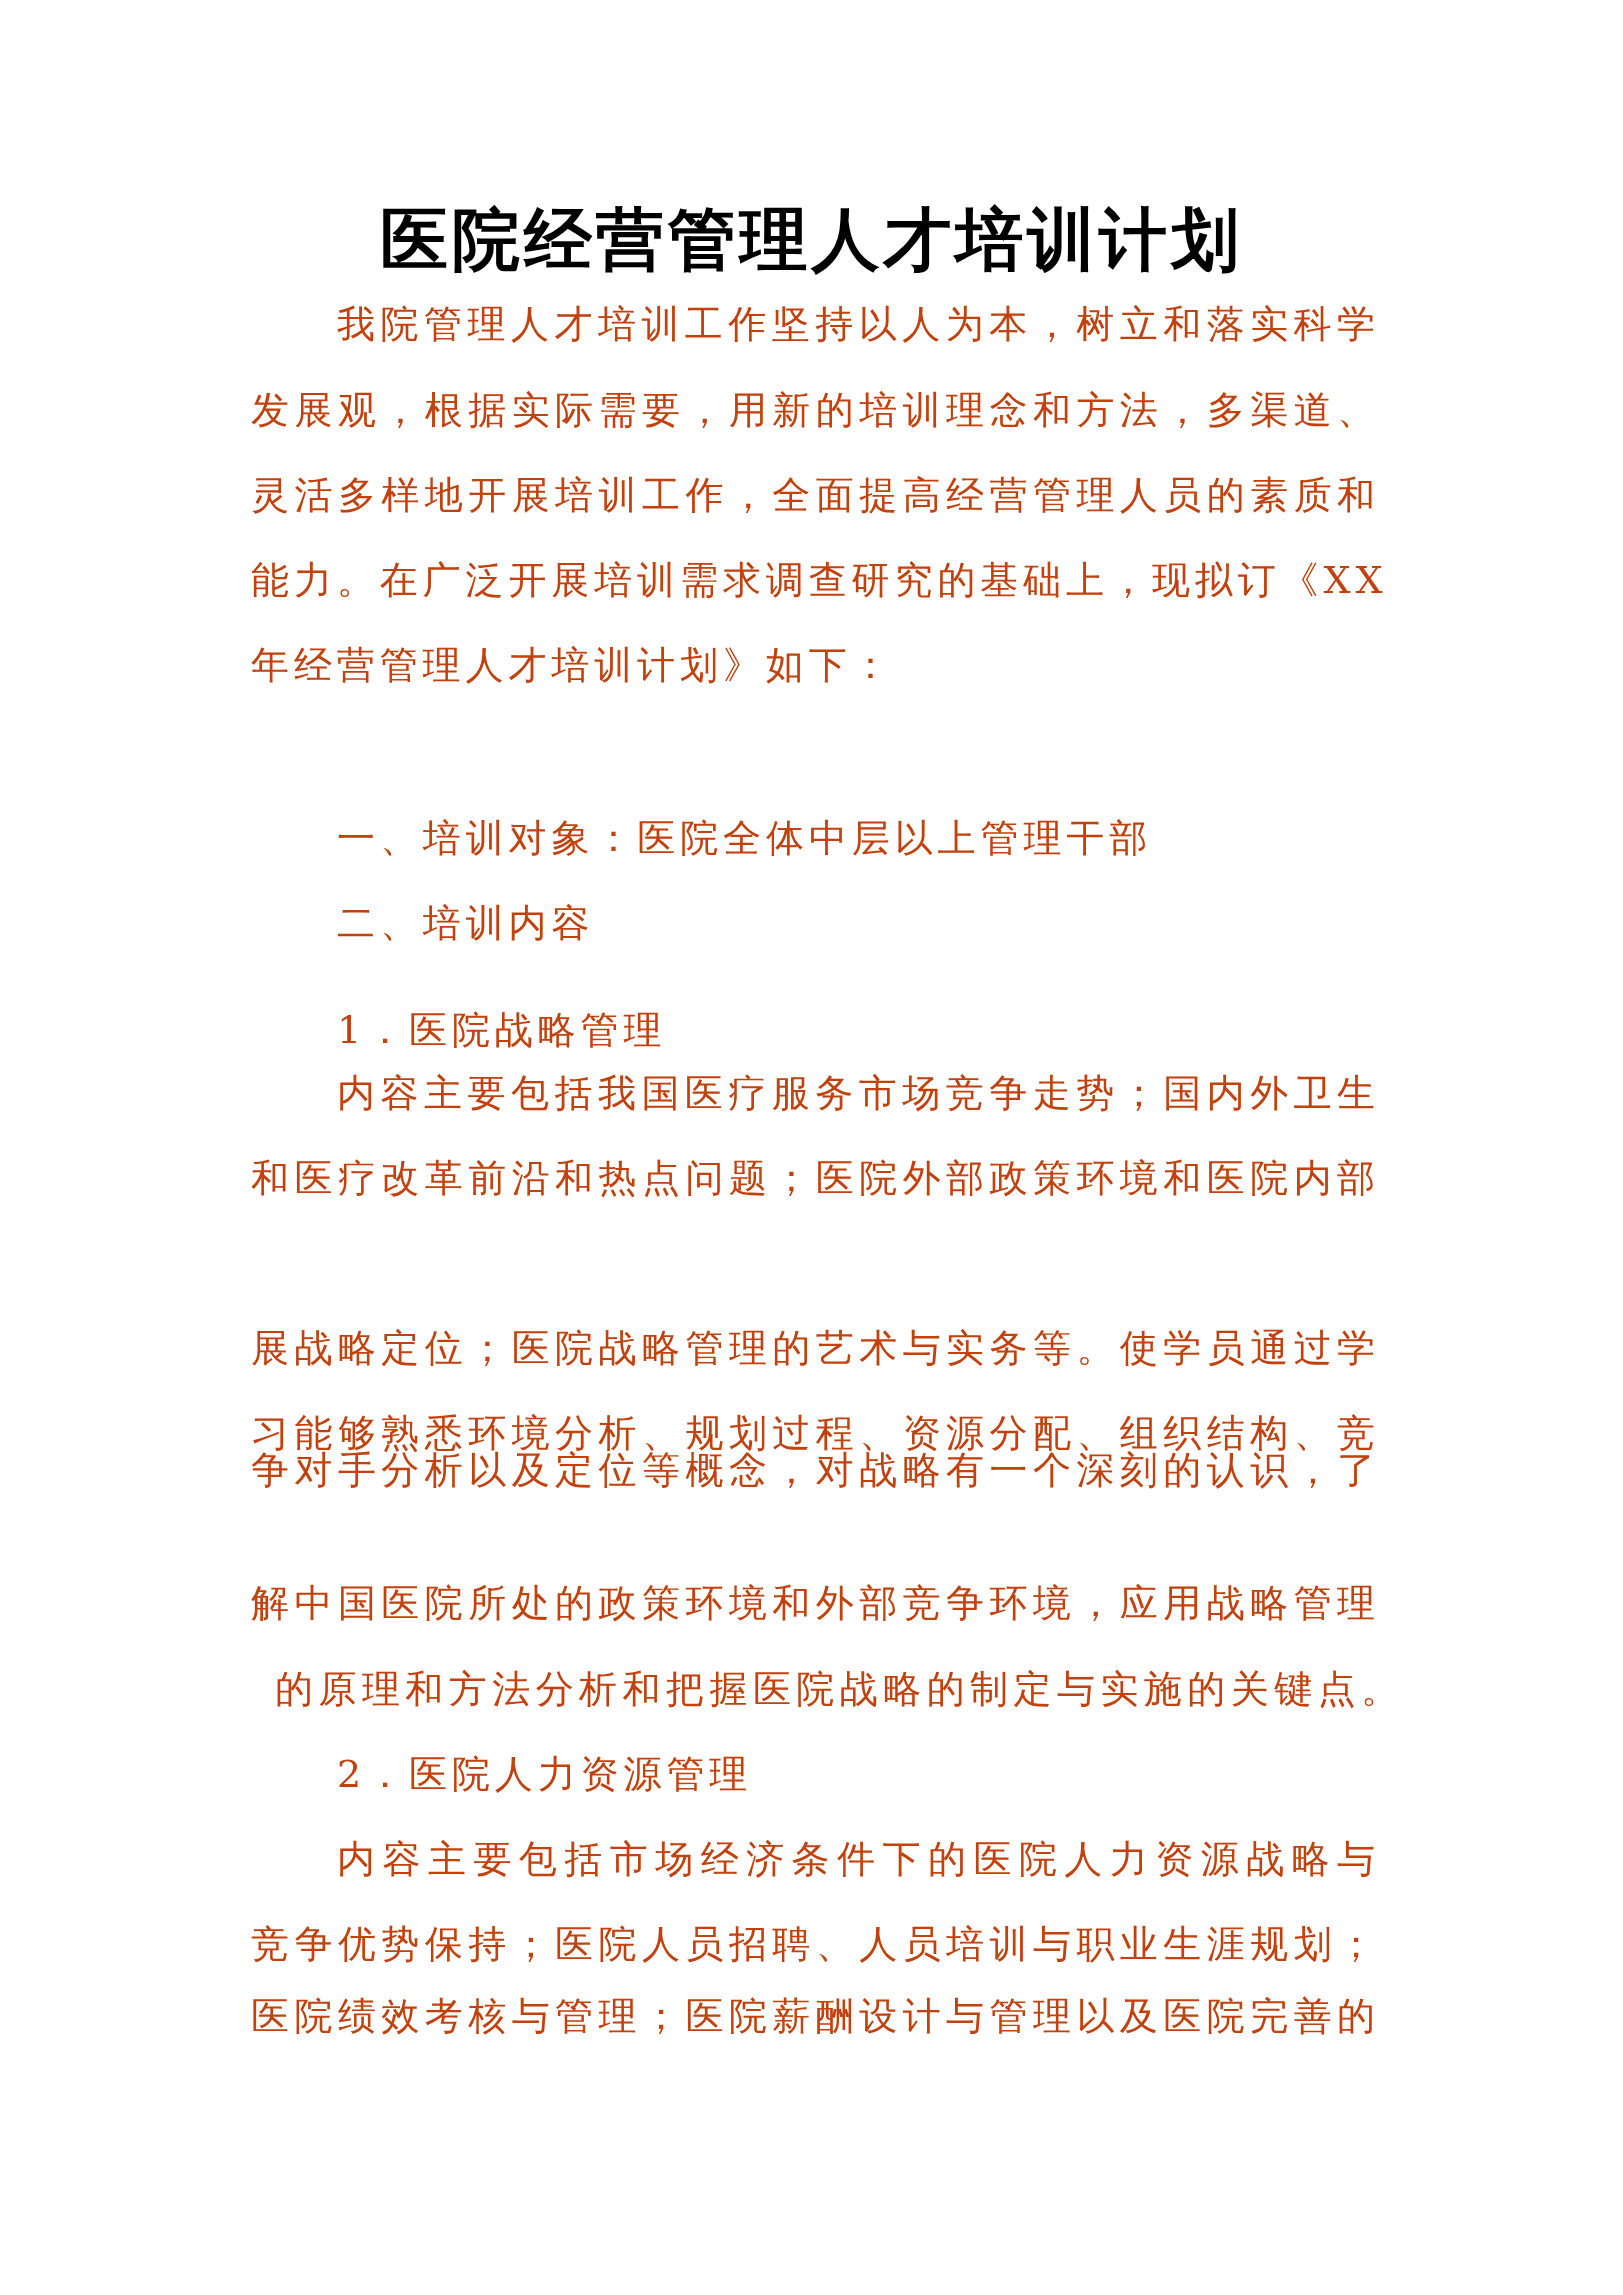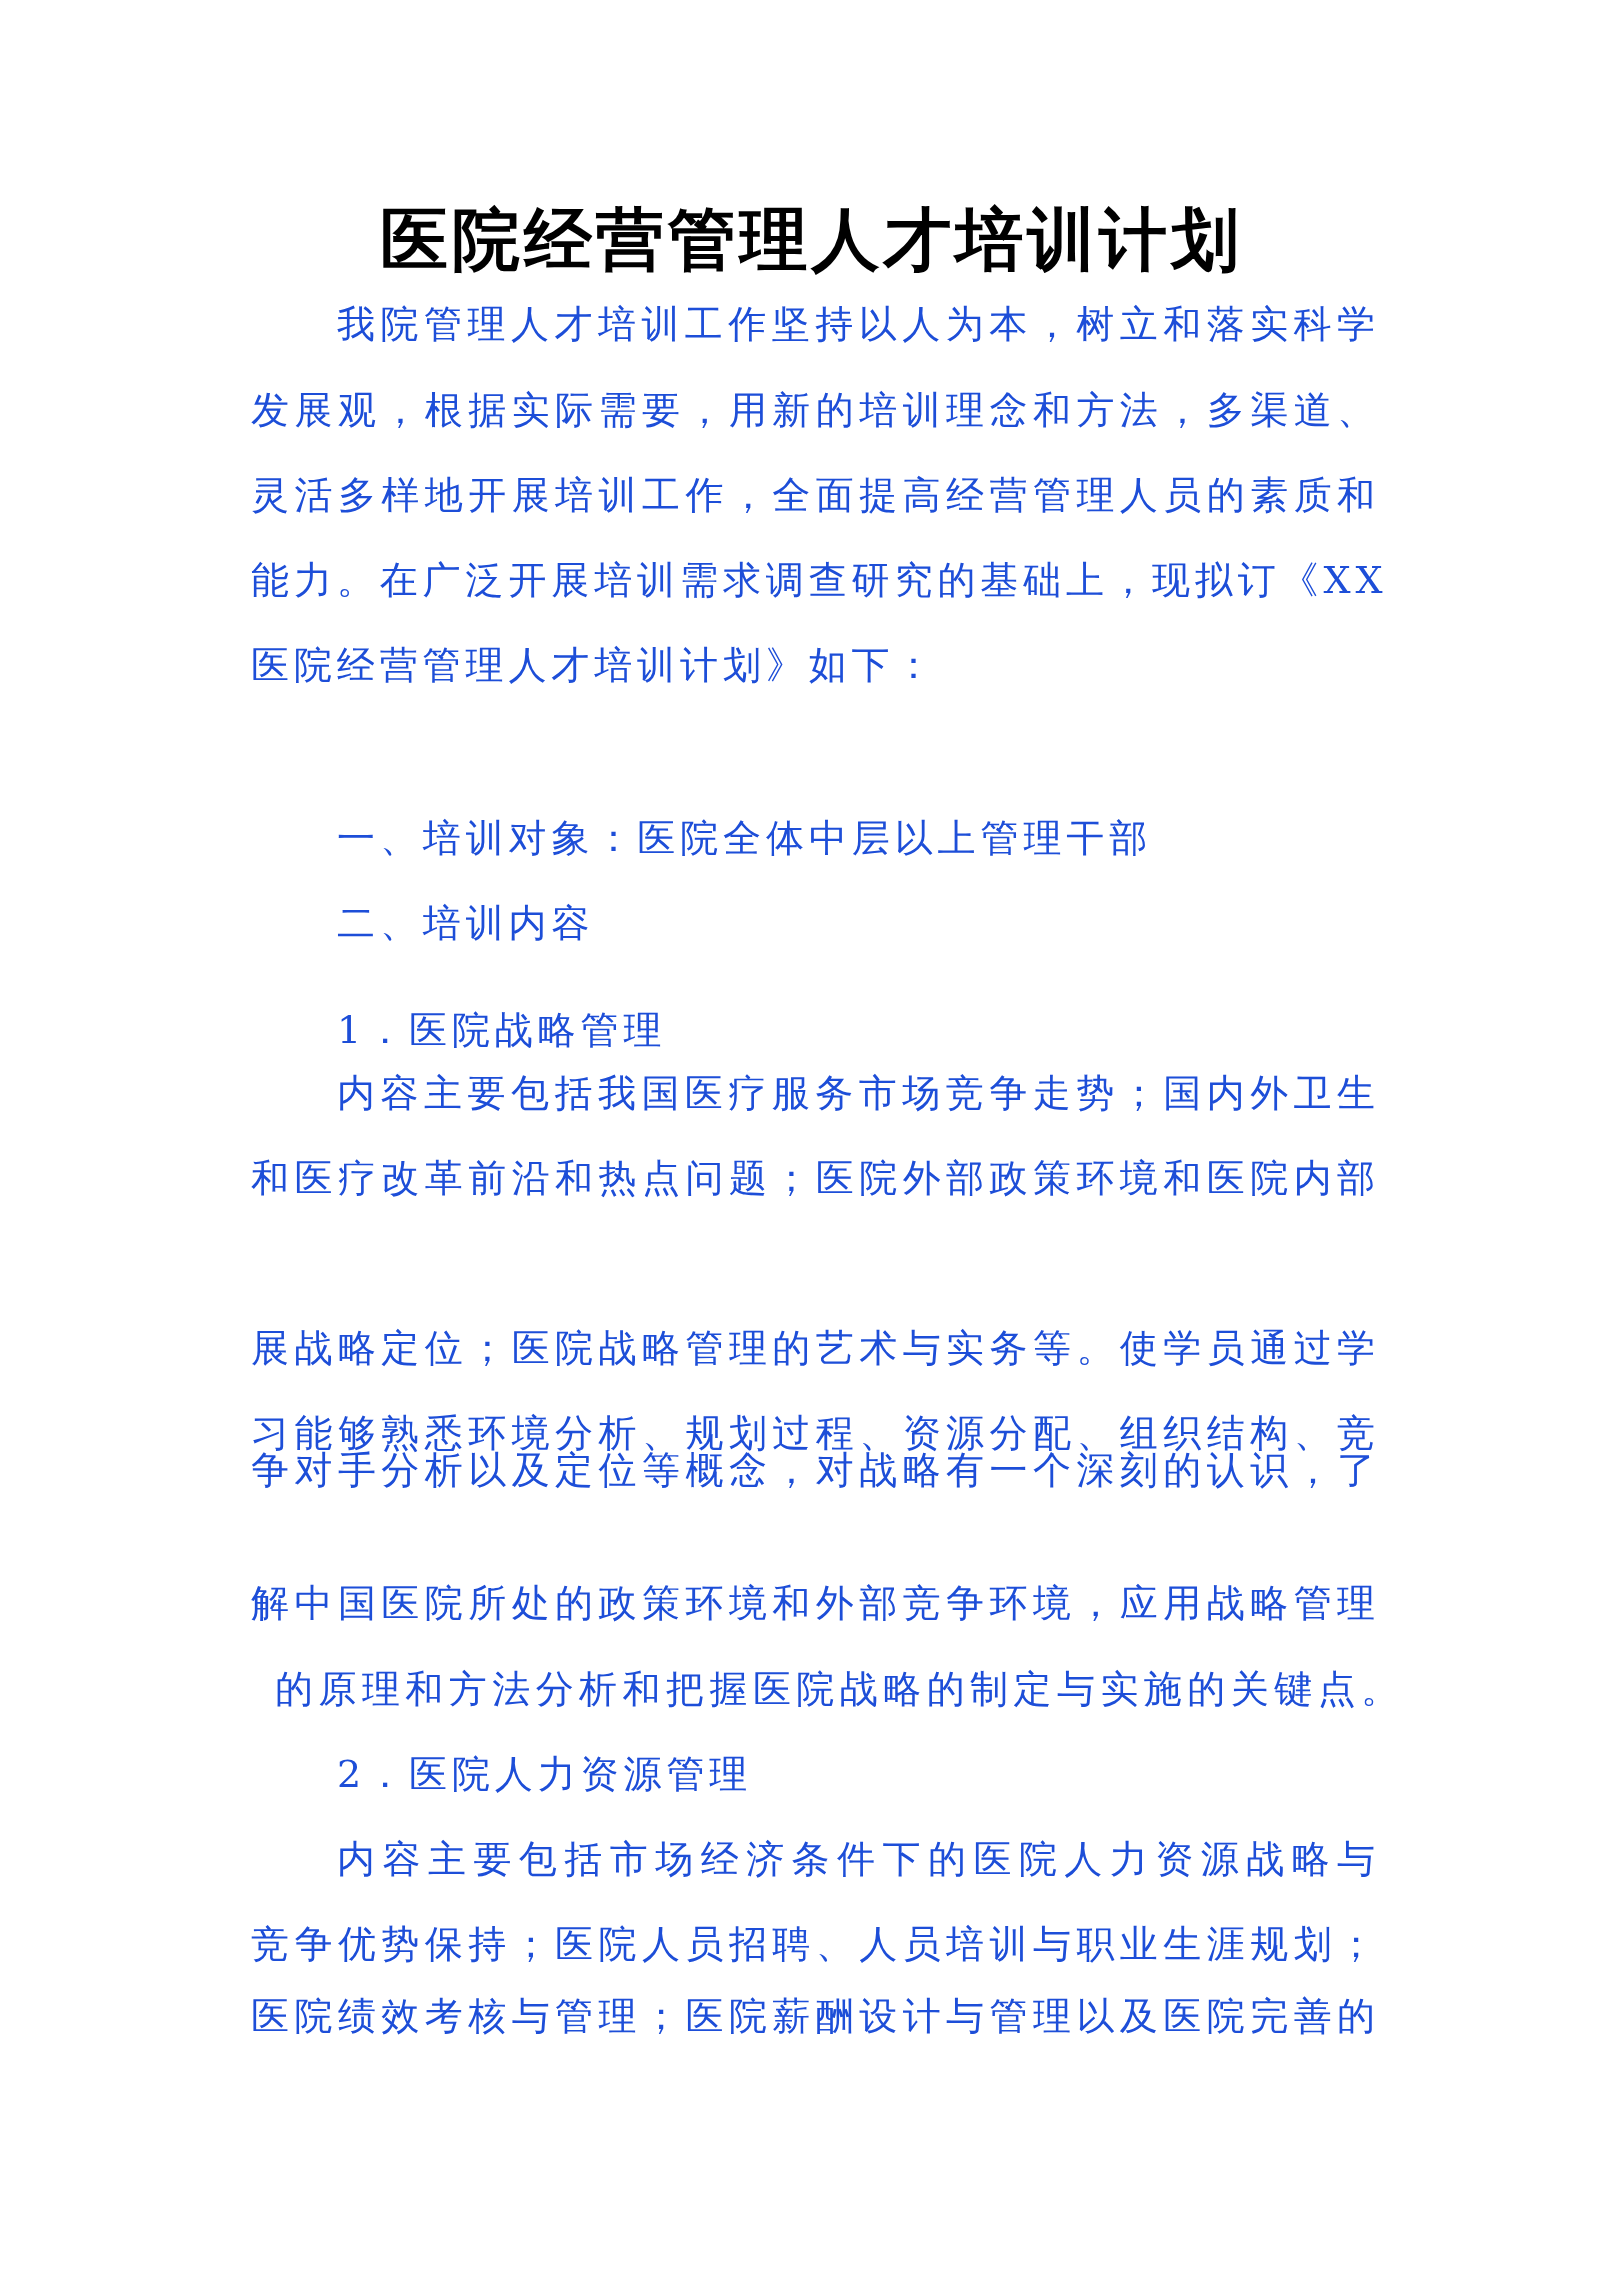--- a/index.html
+++ b/index.html
@@ -8,39 +8,39 @@
   .title {
     position: absolute; left: 0; top: 200px; width: 1623px; height: 79px;
     text-align: center; line-height: 79px;
     font-family: "DejaVu Sans", "Liberation Sans", sans-serif;
     font-size: 68px; font-weight: bold; color: #000000; letter-spacing: 3.9px;
     white-space: nowrap;
   }
   .line {
     position: absolute; left: 251px; width: 1129px; height: 52px; line-height: 52px;
     font-family: "DejaVu Serif", "Liberation Serif", serif;
-    font-size: 38px; color: #1d4ed8; letter-spacing: 4.9px; white-space: nowrap;
+    font-size: 38px; color: #c2410c; letter-spacing: 4.9px; white-space: nowrap;
     text-align: justify; text-align-last: justify;
   }
   .line.last { text-align-last: left; }
   .line.indent { left: 337px; width: 1043px; }
   .line.indent.short { text-align-last: left; }
 </style>
 </head>
 <body>
 
 <div class="page">
 
   <div class="title">医院经营管理人才培训计划</div>
 
   <div class="line indent" style="top:298px;">我院管理人才培训工作坚持以人为本，树立和落实科学</div>
   <div class="line" style="top:384px;">发展观，根据实际需要，用新的培训理念和方法，多渠道、</div>
   <div class="line" style="top:469px;">灵活多样地开展培训工作，全面提高经营管理人员的素质和</div>
   <div class="line" style="top:554px;">能力。在广泛开展培训需求调查研究的基础上，现拟订《XX</div>
-  <div class="line last" style="top:639px;">医院经营管理人才培训计划》如下：</div>
+  <div class="line last" style="top:639px;">年经营管理人才培训计划》如下：</div>
 
   <div class="line indent short" style="top:812px;">一、培训对象：医院全体中层以上管理干部</div>
   <div class="line indent short" style="top:897px;">二、培训内容</div>
 
   <div class="line indent short" style="top:1004px;">1．医院战略管理</div>
   <div class="line indent" style="top:1067px;">内容主要包括我国医疗服务市场竞争走势；国内外卫生</div>
   <div class="line" style="top:1152px;">和医疗改革前沿和热点问题；医院外部政策环境和医院内部</div>
   <div class="line" style="top:1322px;">展战略定位；医院战略管理的艺术与实务等。使学员通过学</div>
   <div class="line" style="top:1407px;">习能够熟悉环境分析、规划过程、资源分配、组织结构、竞</div>
   <div class="line" style="top:1444px;">争对手分析以及定位等概念，对战略有一个深刻的认识，了</div>

